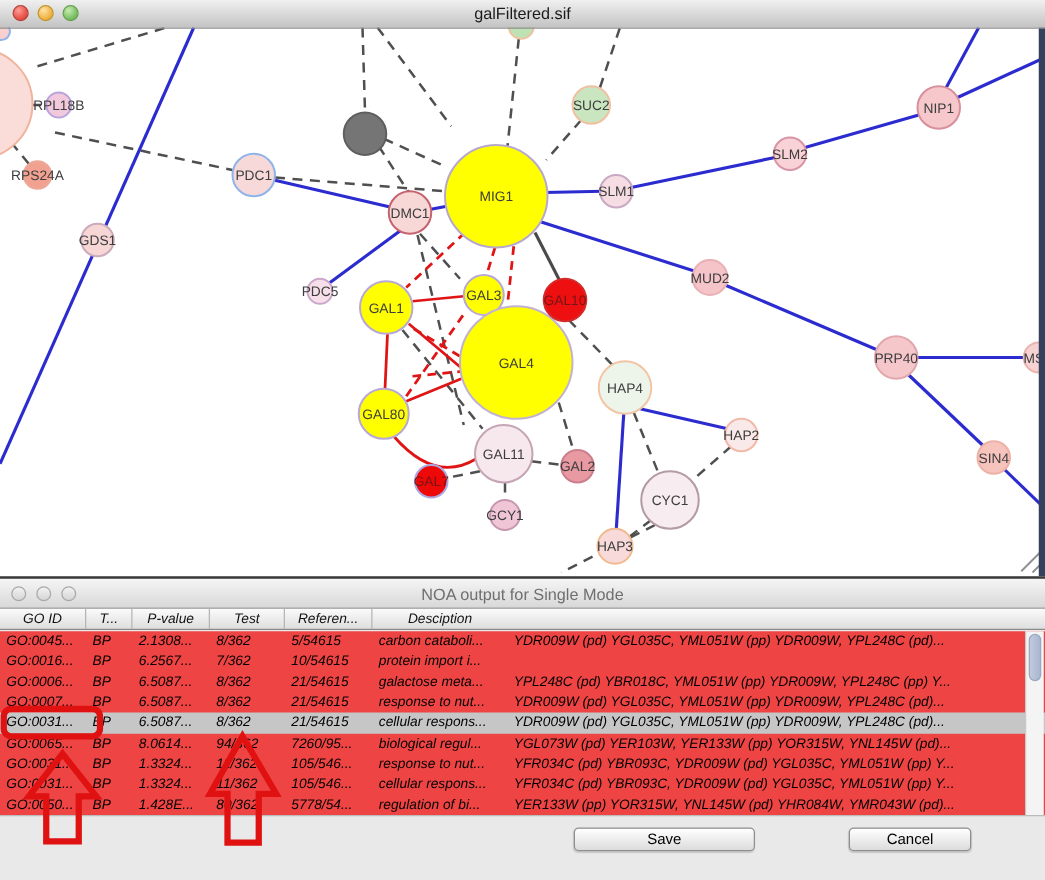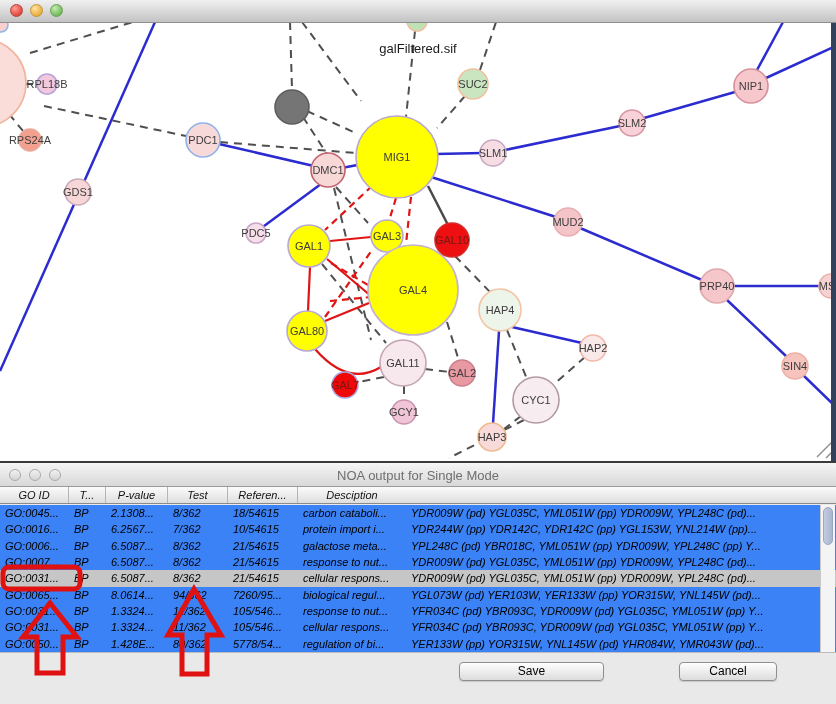--- a/index.html
+++ b/index.html
@@ -2,42 +2,42 @@
 <html><head>
 <meta charset="utf-8">
 <style>
   html,body{margin:0;padding:0;background:#fff;}
   body{width:836px;height:704px;position:relative;overflow:hidden;
        font-family:"Liberation Sans", sans-serif; -webkit-font-smoothing:antialiased;}
   
   .titlebar{position:absolute;left:0;top:0;width:836px;height:22px;z-index:30;
     background:linear-gradient(#f0f0f0,#c3c3c3);border-bottom:1px solid #8e8e8e;}
   .titlebar .title{position:absolute;left:0;right:0;top:3px;text-align:center;
-    font-size:13px;color:#1a1a1a;margin-top:38px;}
+    font-size:13px;color:#1a1a1a;}
   .tl{position:absolute;top:4px;width:13px;height:13px;border-radius:50%;box-sizing:border-box;}
   .tl.red{left:10px;background:radial-gradient(circle at 35% 30%,#ff9d95,#e8544a 60%,#c63c32);border:1px solid #b5423a;}
   .tl.yellow{left:30px;background:radial-gradient(circle at 35% 30%,#ffe2a6,#efb549 60%,#d79a2e);border:1px solid #c2952f;}
   .tl.green{left:50px;background:radial-gradient(circle at 35% 30%,#c4ecb0,#7ec268 60%,#5ca344);border:1px solid #67a04e;}
   #canvas-svg{position:absolute;left:0;top:0;z-index:1;background:#fff;}
   .right-strip{position:absolute;left:831px;top:22px;width:5px;height:439px;background:#32415c;z-index:10;}
   
   .panel{position:absolute;left:0;top:461px;width:836px;height:206px;background:#e9e9e9;z-index:20;}
   .panel-titlebar{position:absolute;left:0;top:0;width:836px;height:25px;
     background:linear-gradient(#f5f5f5,#d8d8d8);border-top:2px solid #3a3a3a;box-sizing:border-box;}
   .panel-titlebar .ptitle{position:absolute;left:0;right:0;top:5px;text-align:center;font-size:13px;color:#6f6f6f;}
   .gl{position:absolute;top:6px;width:12px;height:12px;border-radius:50%;box-sizing:border-box;
       border:1px solid #a9a9a9;background:linear-gradient(#f2f2f2,#d5d5d5);}
   .gl.g1{left:9px}.gl.g2{left:29px}.gl.g3{left:49px}
   .grid7{display:grid;grid-template-columns:69px 37px 62px 60px 70px 108px auto;font-style:italic;}
   .thead{position:absolute;left:0;top:25px;width:836px;height:18px;
     background:linear-gradient(#fbfbfb,#dedede);border-top:1px solid #9a9a9a;border-bottom:1px solid #8a8a8a;box-sizing:border-box;}
   .thead .hcell{font-size:11px;color:#111;text-align:center;line-height:16px;
     border-right:1px solid #b5b5b5;overflow:hidden;white-space:nowrap;}
   .thead .hcell:last-child{border-right:none;}
-  .tbody{position:absolute;left:0;top:44px;width:836px;height:147px;background:#3b82f6;overflow:hidden;}
+  .tbody{position:absolute;left:0;top:44px;width:836px;height:147px;background:#ef4444;overflow:hidden;}
   .trow{height:16.33px;font-size:11px;color:#000;white-space:nowrap;}
   .trow.sel{background:#c6c6c6;}
   .trow span{display:block;overflow:hidden;padding-left:5px;line-height:16px;}
   .vscroll{position:absolute;right:1px;top:44px;width:15px;height:147px;background:#f4f4f4;
     border-left:1px solid #c9c9c9;box-sizing:border-box;}
   .vthumb{position:absolute;left:2px;top:2px;width:10px;height:38px;border-radius:5px;
     background:linear-gradient(90deg,#c3cbdd,#a9b6d0);border:1px solid #9aa7c2;box-sizing:border-box;}
   .footer{position:absolute;left:0;top:191px;width:836px;height:52px;background:#e9e9e9;border-top:1px solid #bcbcbc;box-sizing:border-box;}
   .mac-btn{position:absolute;top:9px;height:19px;border:1px solid #8f8f8f;border-radius:4px;
     background:linear-gradient(#ffffff,#dcdcdc);font-size:12px;color:#000;text-align:center;
@@ -189,32 +189,31 @@
       <div class="hcell">Test</div>
       <div class="hcell">Referen...</div>
       <div class="hcell">Desciption</div>
     </div>
   <div class="tbody" id="tbody">
       <div class="trow grid7">
         <span>GO:0045...</span>
         <span>BP</span>
         <span>2.1308...</span>
         <span>8/362</span>
-        <span>18/54615</span>
+        <span>5/54615</span>
         <span>carbon cataboli...</span>
         <span>YDR009W (pd) YGL035C, YML051W (pp) YDR009W, YPL248C (pd)...</span>
       </div>
       <div class="trow grid7">
         <span>GO:0016...</span>
         <span>BP</span>
         <span>6.2567...</span>
         <span>7/362</span>
         <span>10/54615</span>
         <span>protein import i...</span>
-        <span>YDR244W (pp) YDR142C, YDR142C (pp) YGL153W, YNL214W (pp)...</span>
       </div>
       <div class="trow grid7">
         <span>GO:0006...</span>
         <span>BP</span>
         <span>6.5087...</span>
         <span>8/362</span>
         <span>21/54615</span>
         <span>galactose meta...</span>
         <span>YPL248C (pd) YBR018C, YML051W (pp) YDR009W, YPL248C (pp) Y...</span>
       </div>

